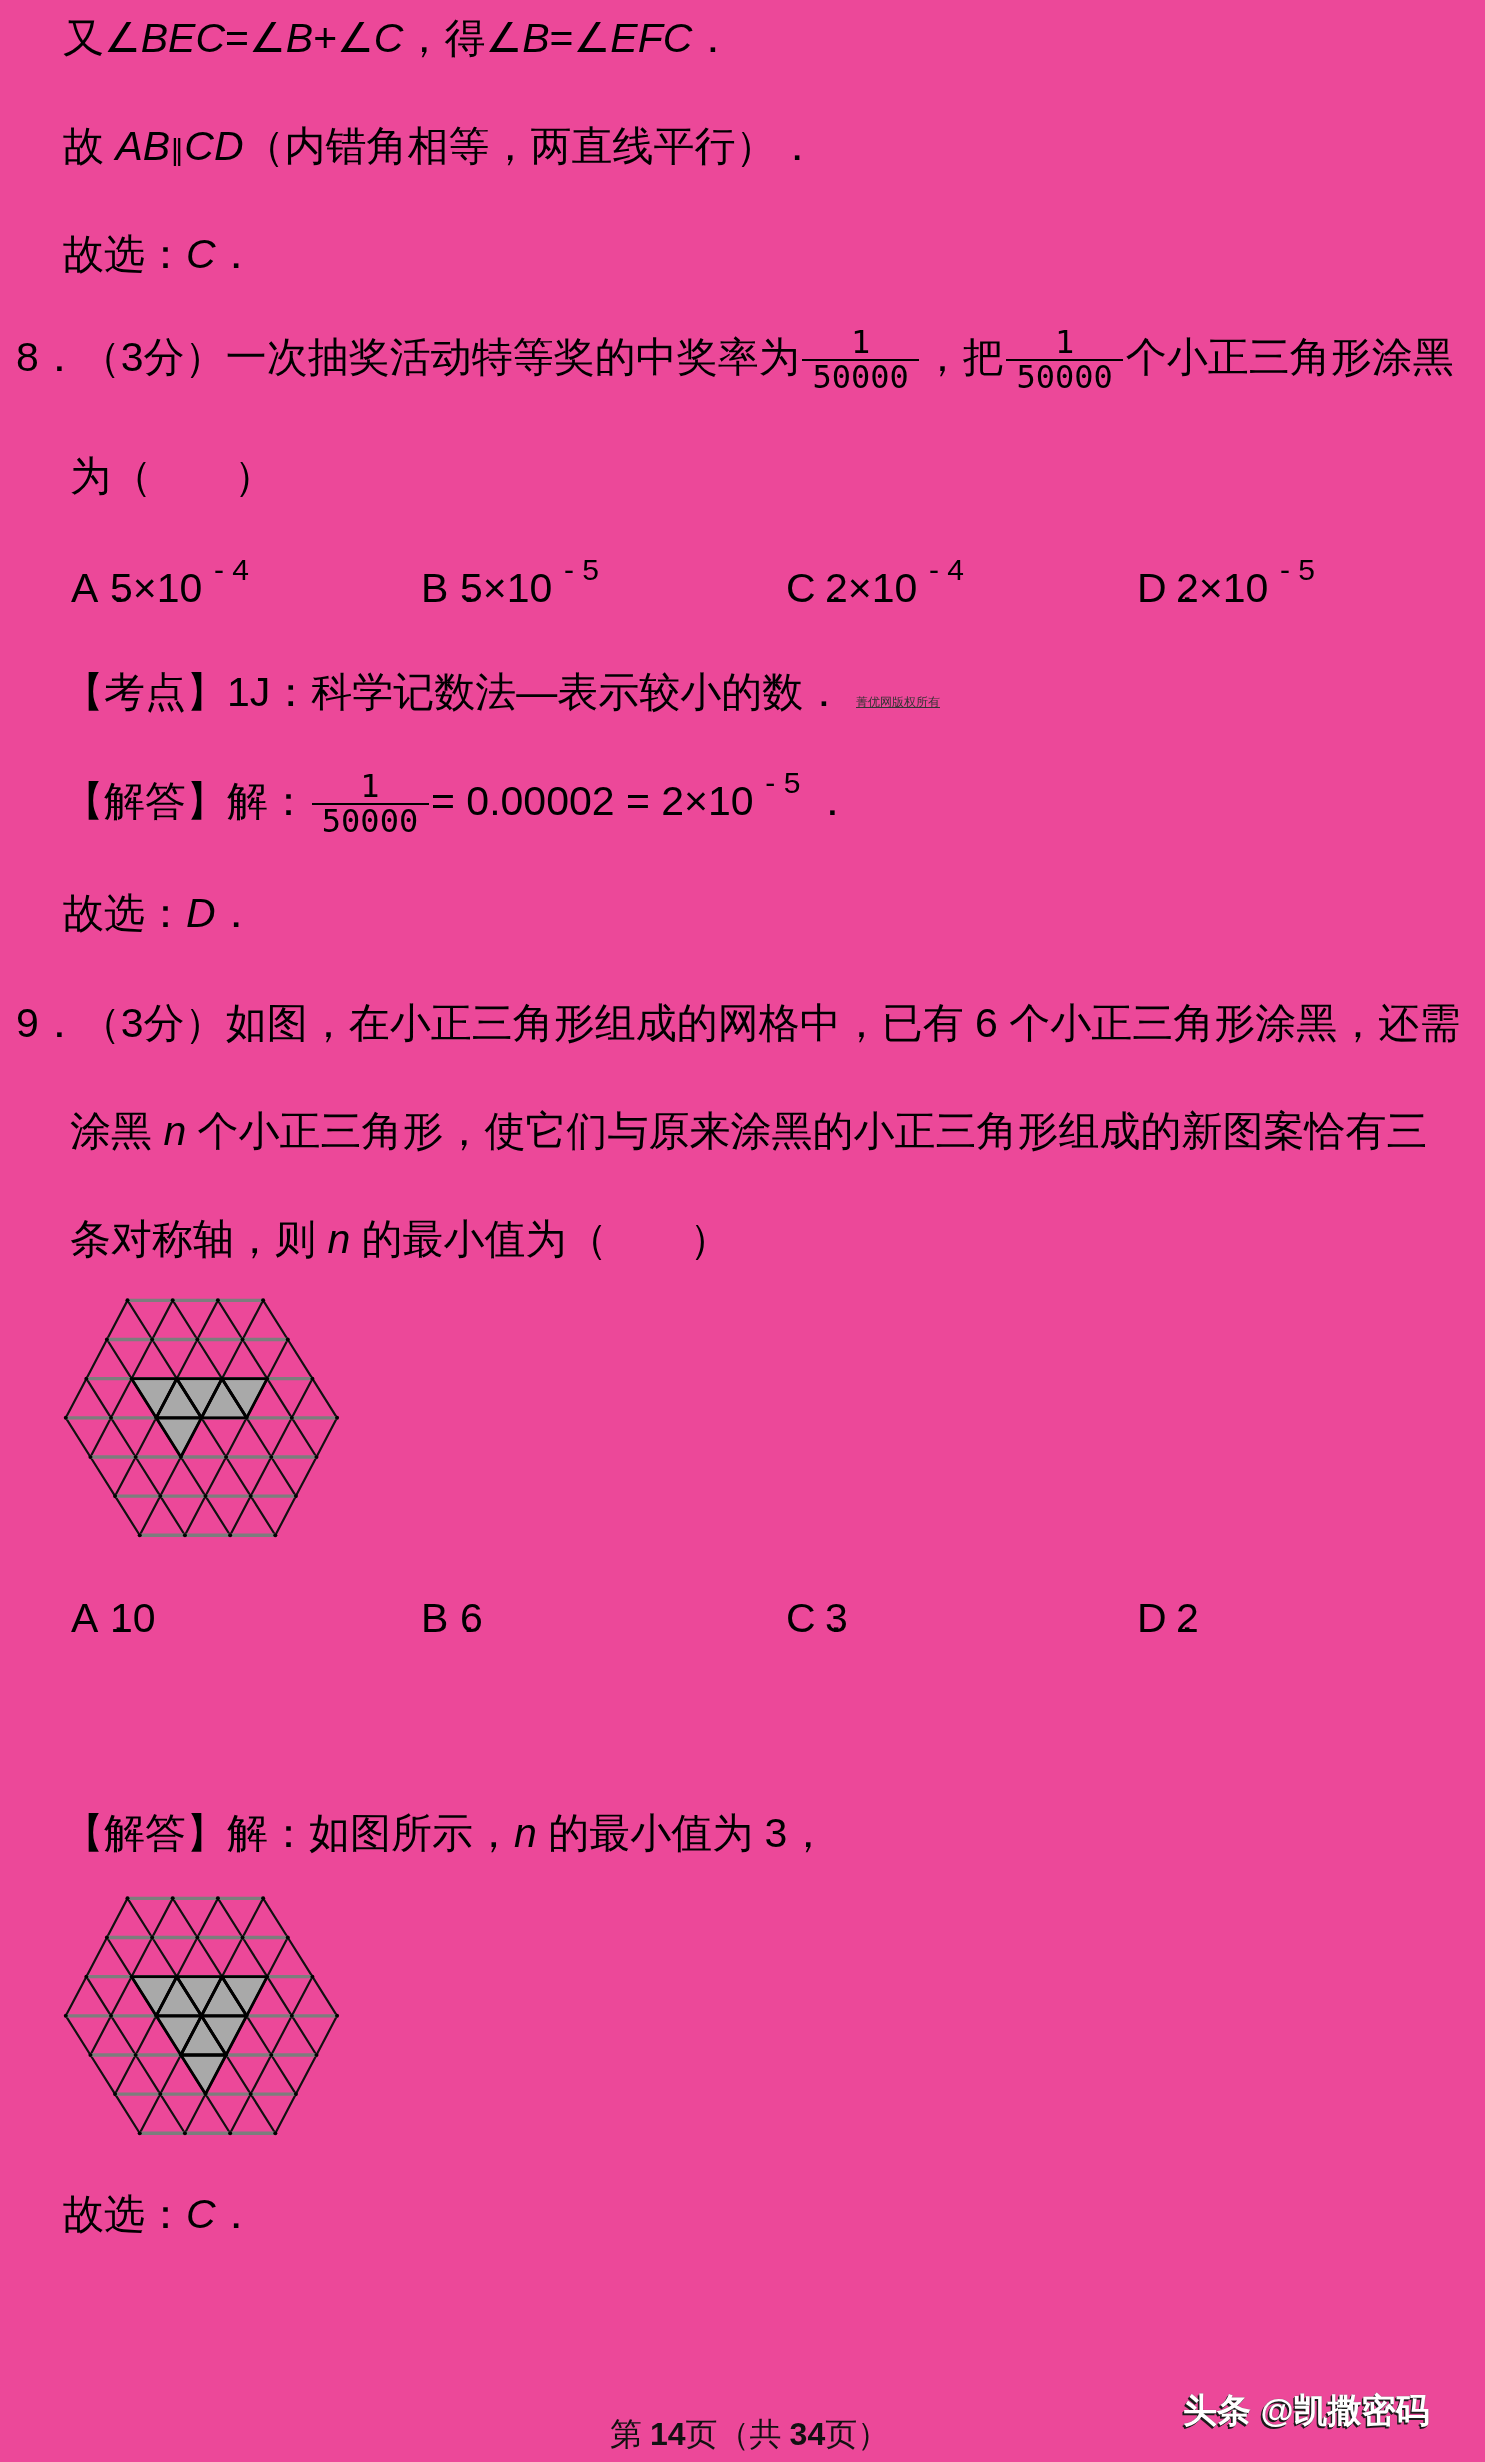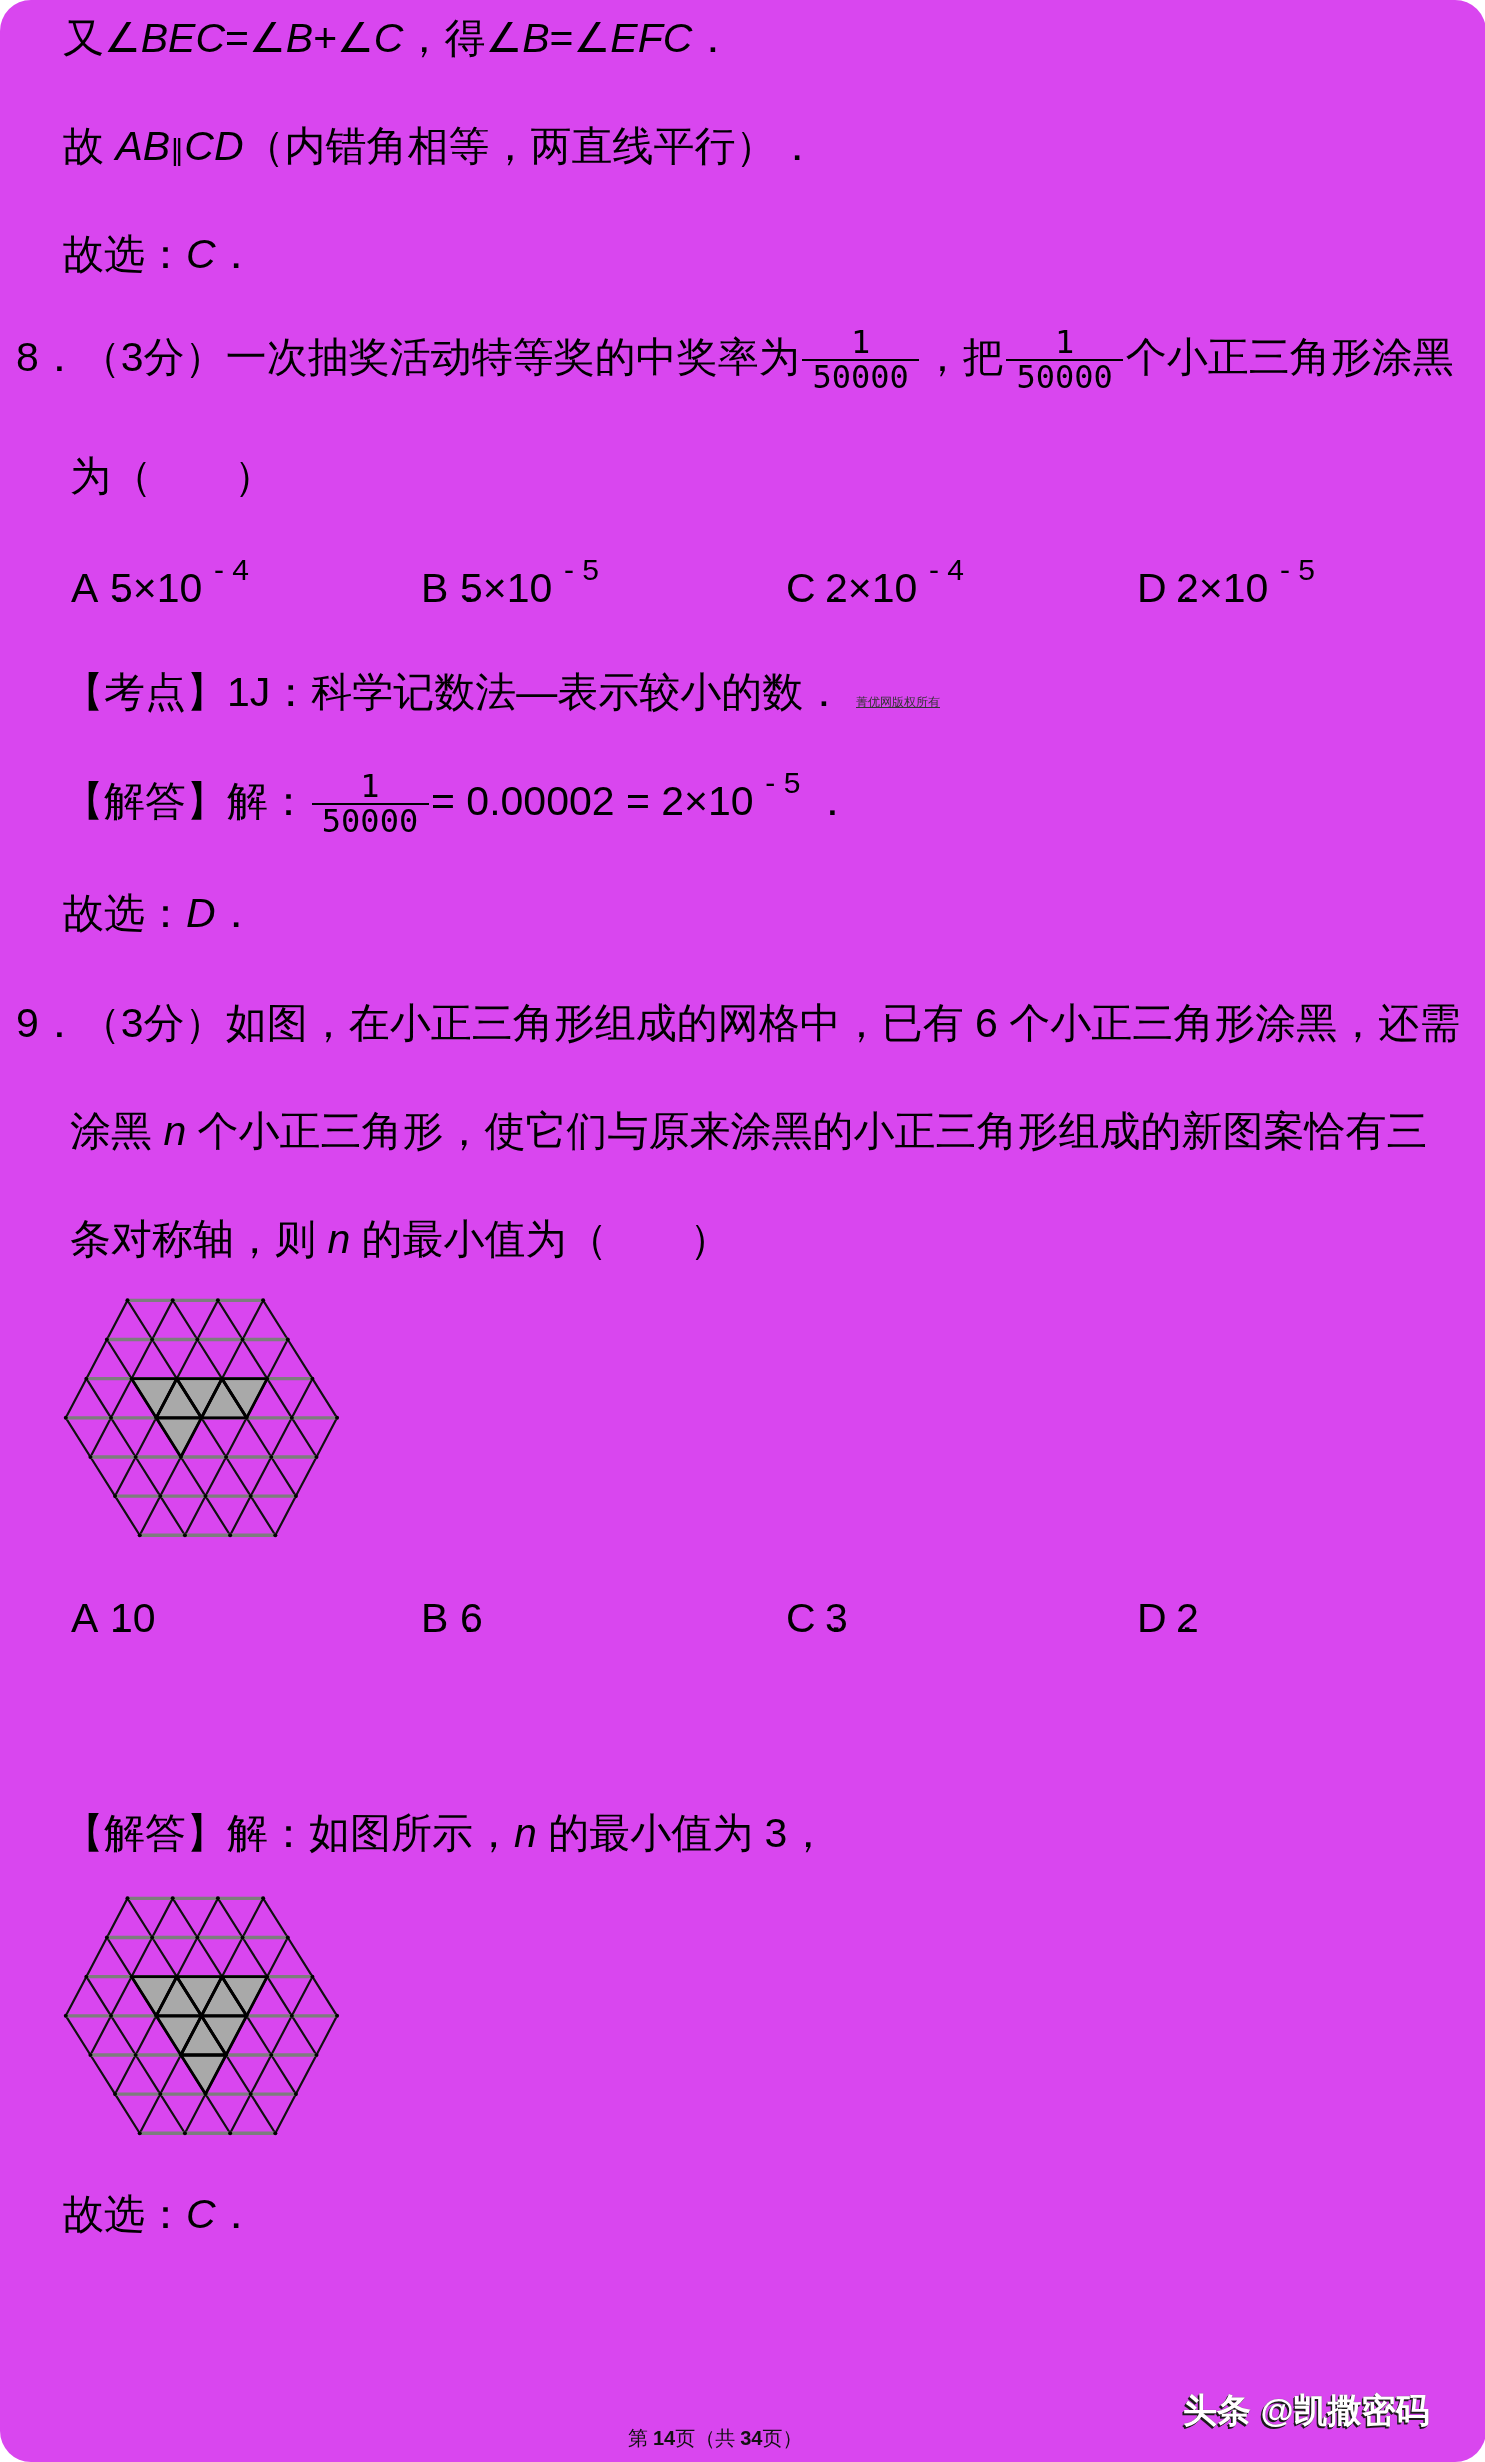--- a/index.html
+++ b/index.html
@@ -1,24 +1,23 @@
 <!DOCTYPE html>
 <html style="font-size:13.4px"><head>
 <meta charset="utf-8">
 <style>
   html, body { margin: 0; padding: 0; background: #ffffff; }
   .page {
     position: relative;
     width: 1486px;
     height: 2462px;
-    background: #d946ef;
+    background: #ec4899;
     color: #000000;
     overflow: hidden;
     font-family: "Liberation Sans", "DejaVu Sans", sans-serif;
-    border-radius: 31px;
   }
   .line {
     position: absolute;
     height: 50px;
     line-height: 50px;
     font-size: 41px;
     white-space: nowrap;
   }
   .it { font-style: italic; }
   .frac {
@@ -61,25 +60,25 @@
     margin-left: 11.7px;
     vertical-align: baseline;
     text-decoration: underline;
   }
   .figure {
     position: absolute;
     left: 53px;
   }
   .footer {
     position: absolute;
-    left: 628px;
+    left: 610px;
     top: 2417px;
     font-family: "Liberation Serif", "DejaVu Serif", serif;
-    font-size: 20px;
-    line-height: 42px;
+    font-size: 32px;
+    line-height: 34px;
     white-space: nowrap;
     color: #111111;
   }
   .footer b {
     font-family: "Liberation Sans", "DejaVu Sans", sans-serif;
     font-weight: bold;
   }
   .brand-mark {
     position: absolute;
     left: 1183px;

